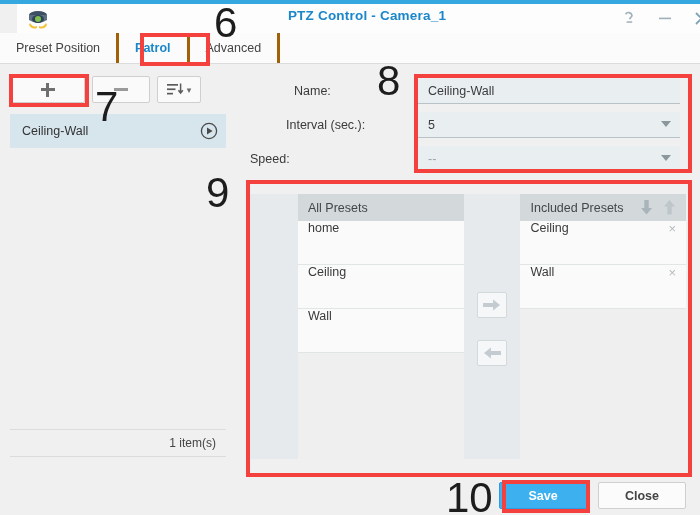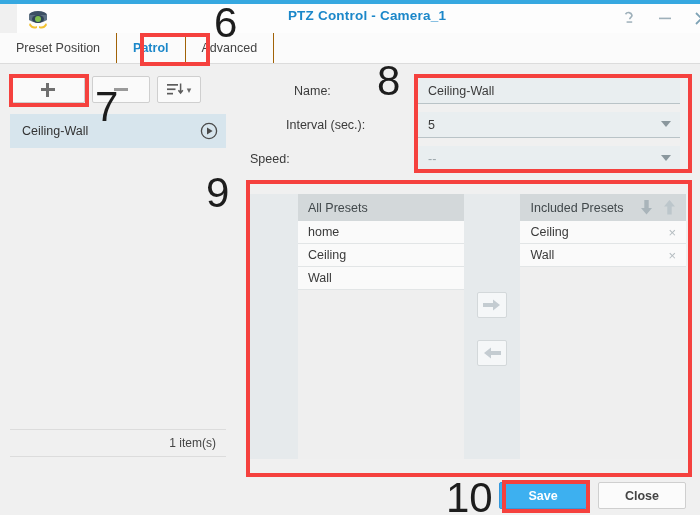--- a/index.html
+++ b/index.html
@@ -41,21 +41,21 @@
   }
 
   
   .tabbar {
     position: absolute; left: 0; top: 29px; width: 700px; height: 31px;
     background: #fbfbfb; border-bottom: 1px solid #dcdcdc;
     display: flex; align-items: stretch;
   }
   .tab {
     padding: 0 16px; display: flex; align-items: center;
-    font-size: 12.5px; color: #444; border-right: 1px solid #a16207;
+    font-size: 12.5px; color: #444; border-right: 3px solid #a16207;
     background: #fbfbfb;
   }
   .tab.active { color: #1b87c9; font-weight: bold; }
 
   
   .left-pane {
     position: absolute; left: 0; top: 60px; width: 236px; height: 415px;
     background: #f0f0f0;
   }
   .toolbar {
@@ -125,22 +125,22 @@
     display: flex;
     padding-left: 48px;
   }
   .dl-col { width: 186px; display: flex; flex-direction: column; }
   .dl-head {
     height: 27px; background: #d3d8da; display: flex; align-items: center;
     padding: 0 10px; font-size: 12.5px; color: #41484b; justify-content: space-between;
   }
   .dl-body { flex: 1; background: #efefef; }
   .dl-item {
-    height: 23px; border-bottom: 1px solid #e2e5e6; background: #fafafa;
-    display: flex; align-items: center; justify-content: space-between;
+    height: 44px; border-bottom: 1px solid #e2e5e6; background: #fafafa;
+    display: flex; align-items: flex-start; justify-content: space-between;
     padding: 0 10px; font-size: 12.5px; color: #3a3a3a;
   }
   .dl-x { color: #b4bcc0; font-size: 13px; }
   .dl-mid {
     width: 64px; display: flex; flex-direction: column; align-items: center;
     padding-top: 98px; gap: 22px;
   }
   .arrow-btn {
     width: 30px; height: 26px; background: #f5f7f8; border: 1px solid #d3d8da;
     border-radius: 2px; display: flex; align-items: center; justify-content: center;

